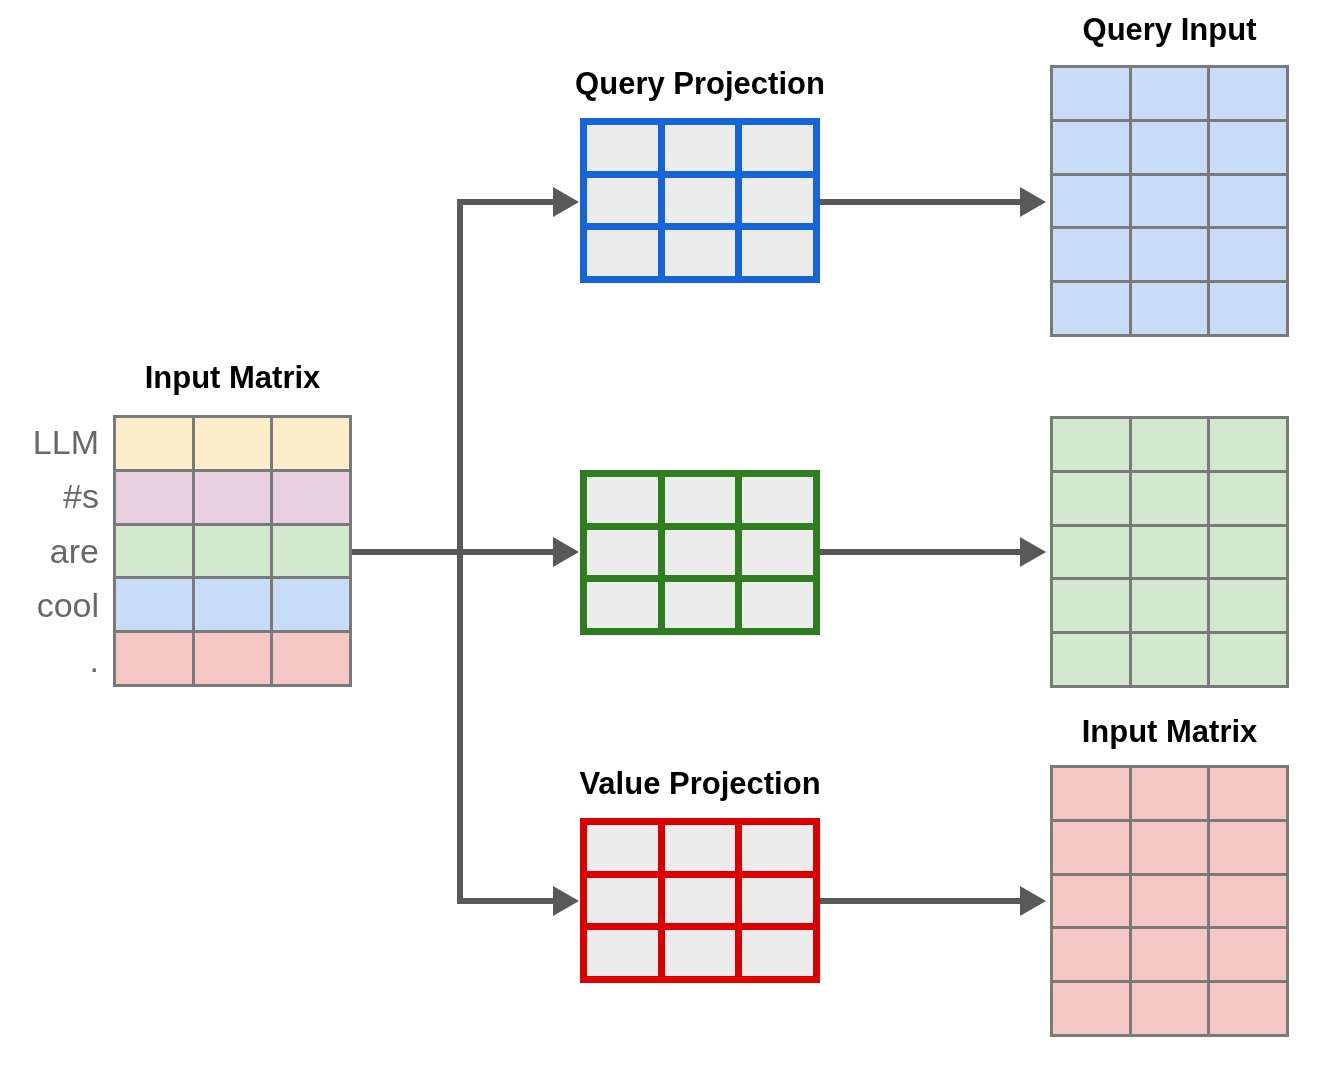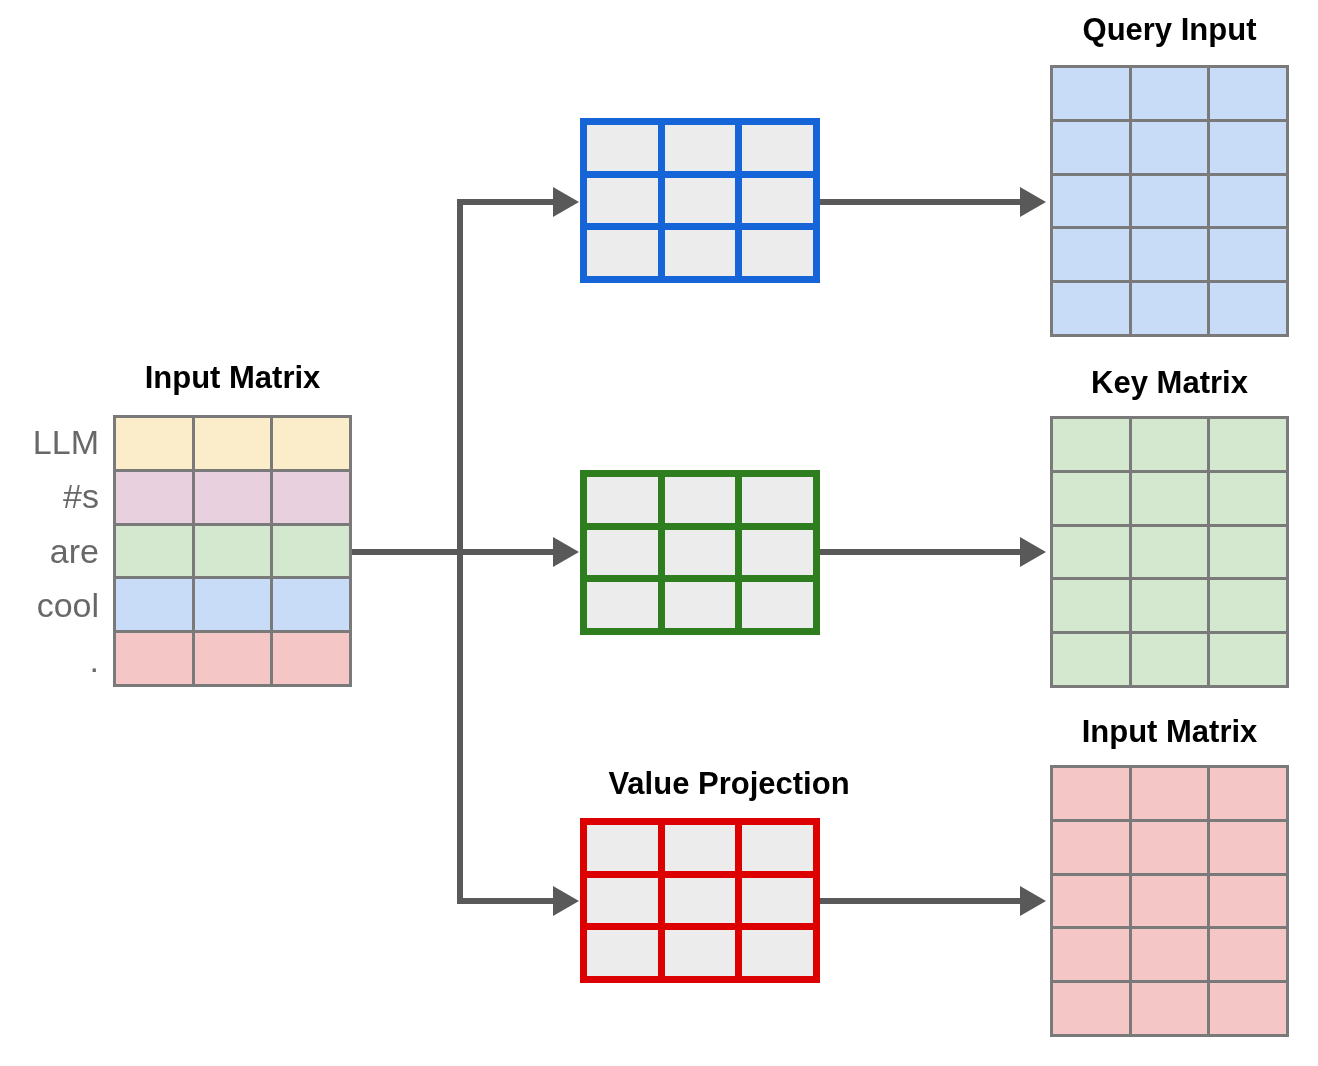--- a/index.html
+++ b/index.html
@@ -143,20 +143,21 @@
 
   <div class="conn conn-h" style="left:820px; top:199px; width:202px;"></div>
   <div class="arrowhead" style="left:1020px; top:187px;"></div>
 
   <div class="conn conn-h" style="left:820px; top:549px; width:202px;"></div>
   <div class="arrowhead" style="left:1020px; top:537px;"></div>
 
   <div class="conn conn-h" style="left:820px; top:898px; width:202px;"></div>
   <div class="arrowhead" style="left:1020px; top:886px;"></div>
 
+  <div class="title" style="left:520px; top:68px; width:360px;">Query Projection</div>
   <div class="grid grid-proj" id="proj-query" style="left:580px; top:118px; width:240px; height:165px; background:#1565D8;">
       <div class="cell" style="background: rgb(236, 236, 236);"></div>
       <div class="cell" style="background: rgb(236, 236, 236);"></div>
       <div class="cell" style="background: rgb(236, 236, 236);"></div>
       <div class="cell" style="background: rgb(236, 236, 236);"></div>
       <div class="cell" style="background: rgb(236, 236, 236);"></div>
       <div class="cell" style="background: rgb(236, 236, 236);"></div>
       <div class="cell" style="background: rgb(236, 236, 236);"></div>
       <div class="cell" style="background: rgb(236, 236, 236);"></div>
       <div class="cell" style="background: rgb(236, 236, 236);"></div>
@@ -167,21 +168,21 @@
       <div class="cell" style="background: rgb(236, 236, 236);"></div>
       <div class="cell" style="background: rgb(236, 236, 236);"></div>
       <div class="cell" style="background: rgb(236, 236, 236);"></div>
       <div class="cell" style="background: rgb(236, 236, 236);"></div>
       <div class="cell" style="background: rgb(236, 236, 236);"></div>
       <div class="cell" style="background: rgb(236, 236, 236);"></div>
       <div class="cell" style="background: rgb(236, 236, 236);"></div>
       <div class="cell" style="background: rgb(236, 236, 236);"></div>
     </div>
 
-  <div class="title" style="left:549px; top:768px; width:360px;">Value Projection</div>
+  <div class="title" style="left:520px; top:768px; width:360px;">Value Projection</div>
   <div class="grid grid-proj" id="proj-value" style="left:580px; top:818px; width:240px; height:165px; background:#DD0000;">
       <div class="cell" style="background: rgb(236, 236, 236);"></div>
       <div class="cell" style="background: rgb(236, 236, 236);"></div>
       <div class="cell" style="background: rgb(236, 236, 236);"></div>
       <div class="cell" style="background: rgb(236, 236, 236);"></div>
       <div class="cell" style="background: rgb(236, 236, 236);"></div>
       <div class="cell" style="background: rgb(236, 236, 236);"></div>
       <div class="cell" style="background: rgb(236, 236, 236);"></div>
       <div class="cell" style="background: rgb(236, 236, 236);"></div>
       <div class="cell" style="background: rgb(236, 236, 236);"></div>
@@ -199,21 +200,20 @@
       <div class="cell" style="background: rgb(201, 220, 247);"></div>
       <div class="cell" style="background: rgb(201, 220, 247);"></div>
       <div class="cell" style="background: rgb(201, 220, 247);"></div>
       <div class="cell" style="background: rgb(201, 220, 247);"></div>
       <div class="cell" style="background: rgb(201, 220, 247);"></div>
       <div class="cell" style="background: rgb(201, 220, 247);"></div>
       <div class="cell" style="background: rgb(201, 220, 247);"></div>
       <div class="cell" style="background: rgb(201, 220, 247);"></div>
     </div>
 
-  <div class="title" style="left:1050px; top:367px; width:239px;">Key Matrix</div>
   <div class="grid grid-out" id="out-key" style="left:1050px; top:416px; width:239px; height:272px;">
       <div class="cell" style="background: rgb(212, 232, 208);"></div>
       <div class="cell" style="background: rgb(212, 232, 208);"></div>
       <div class="cell" style="background: rgb(212, 232, 208);"></div>
       <div class="cell" style="background: rgb(212, 232, 208);"></div>
       <div class="cell" style="background: rgb(212, 232, 208);"></div>
       <div class="cell" style="background: rgb(212, 232, 208);"></div>
       <div class="cell" style="background: rgb(212, 232, 208);"></div>
       <div class="cell" style="background: rgb(212, 232, 208);"></div>
       <div class="cell" style="background: rgb(212, 232, 208);"></div>

